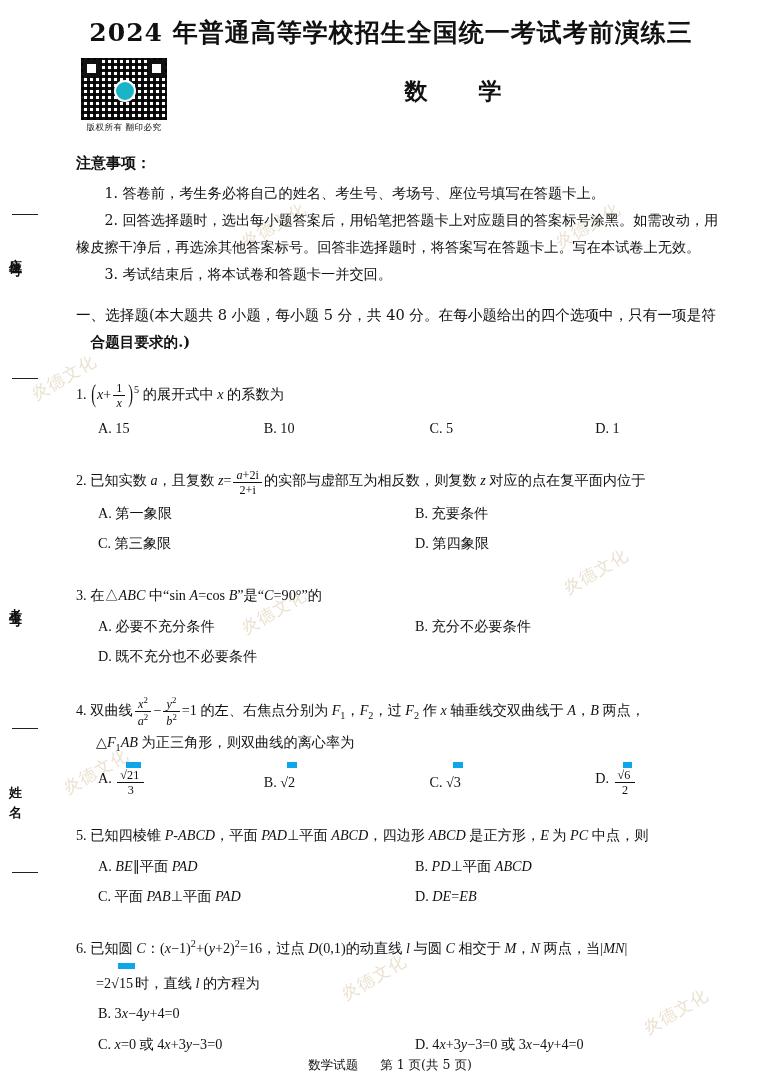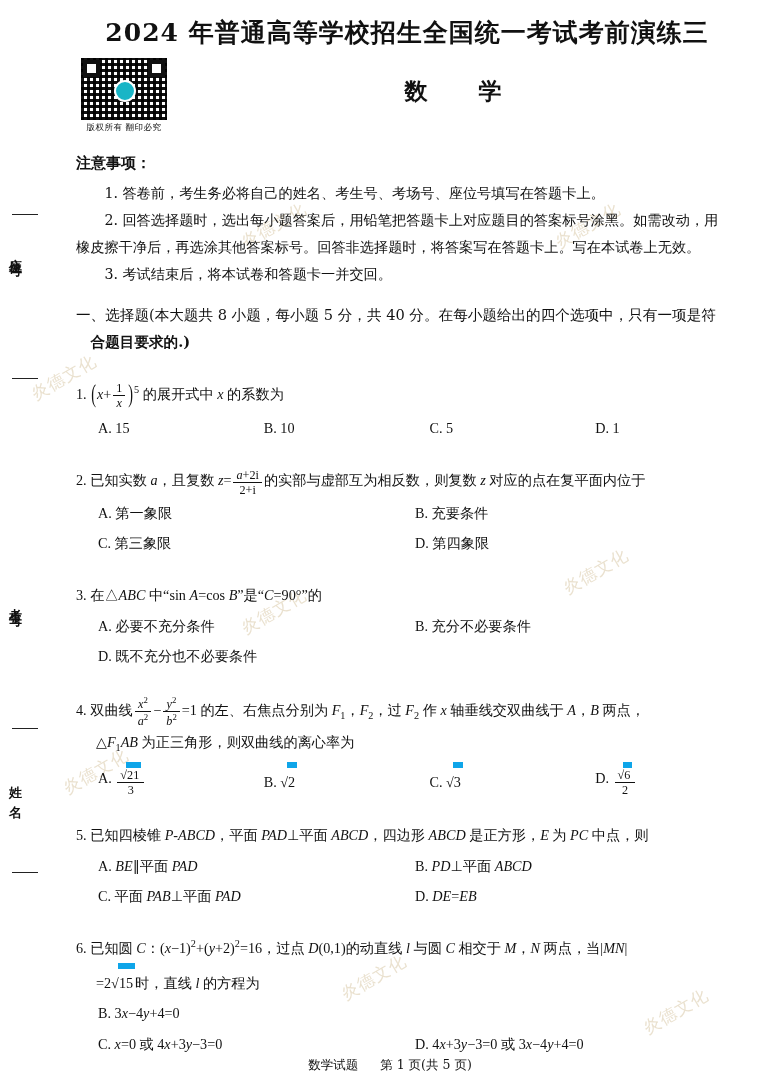--- a/index.html
+++ b/index.html
@@ -44,21 +44,21 @@
   .vrule {
     position: absolute;
     left: 12px;
     width: 26px;
     border-top: 1px solid #222;
   }
 
   
   .doc-title {
     position: absolute;
-    left: 44px;
+    left: 28px;
     top: 16px;
     width: 726px;
     text-align: center;
     font-size: 25px;
     font-weight: bold;
     letter-spacing: 1px;
     font-family: "DejaVu Serif", "Liberation Serif", serif;
   }
   .subject {
     position: absolute;

